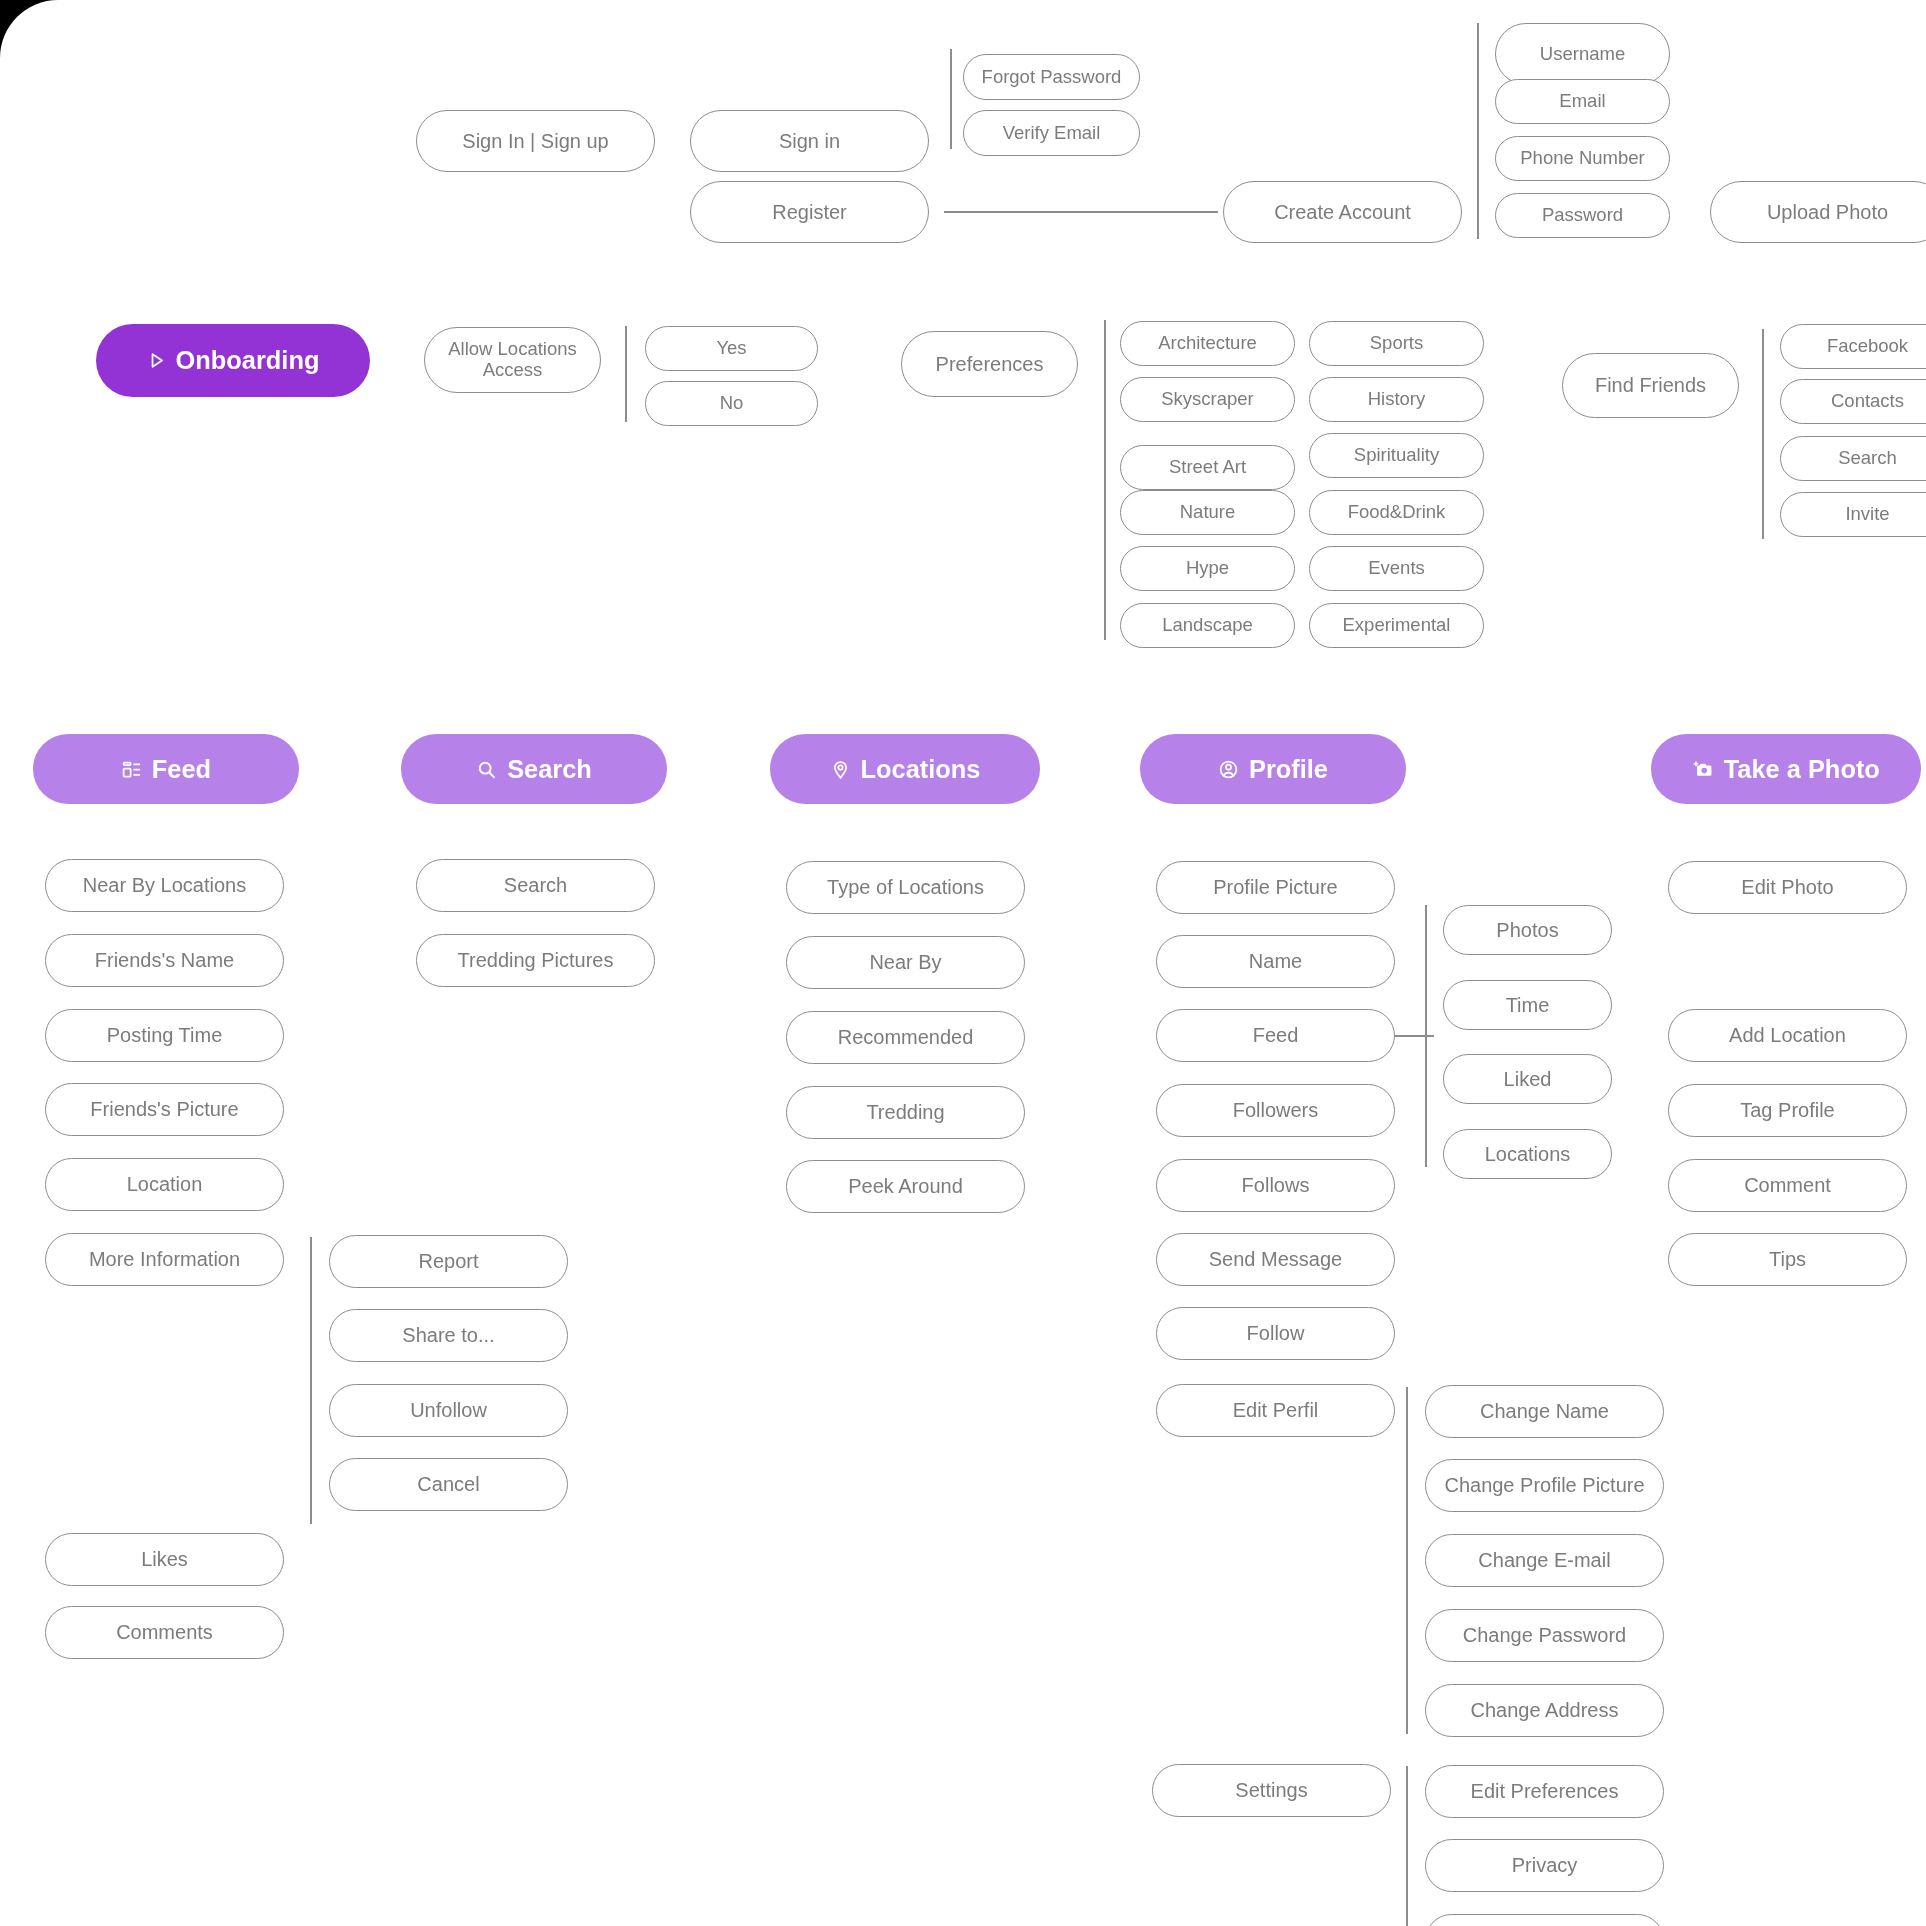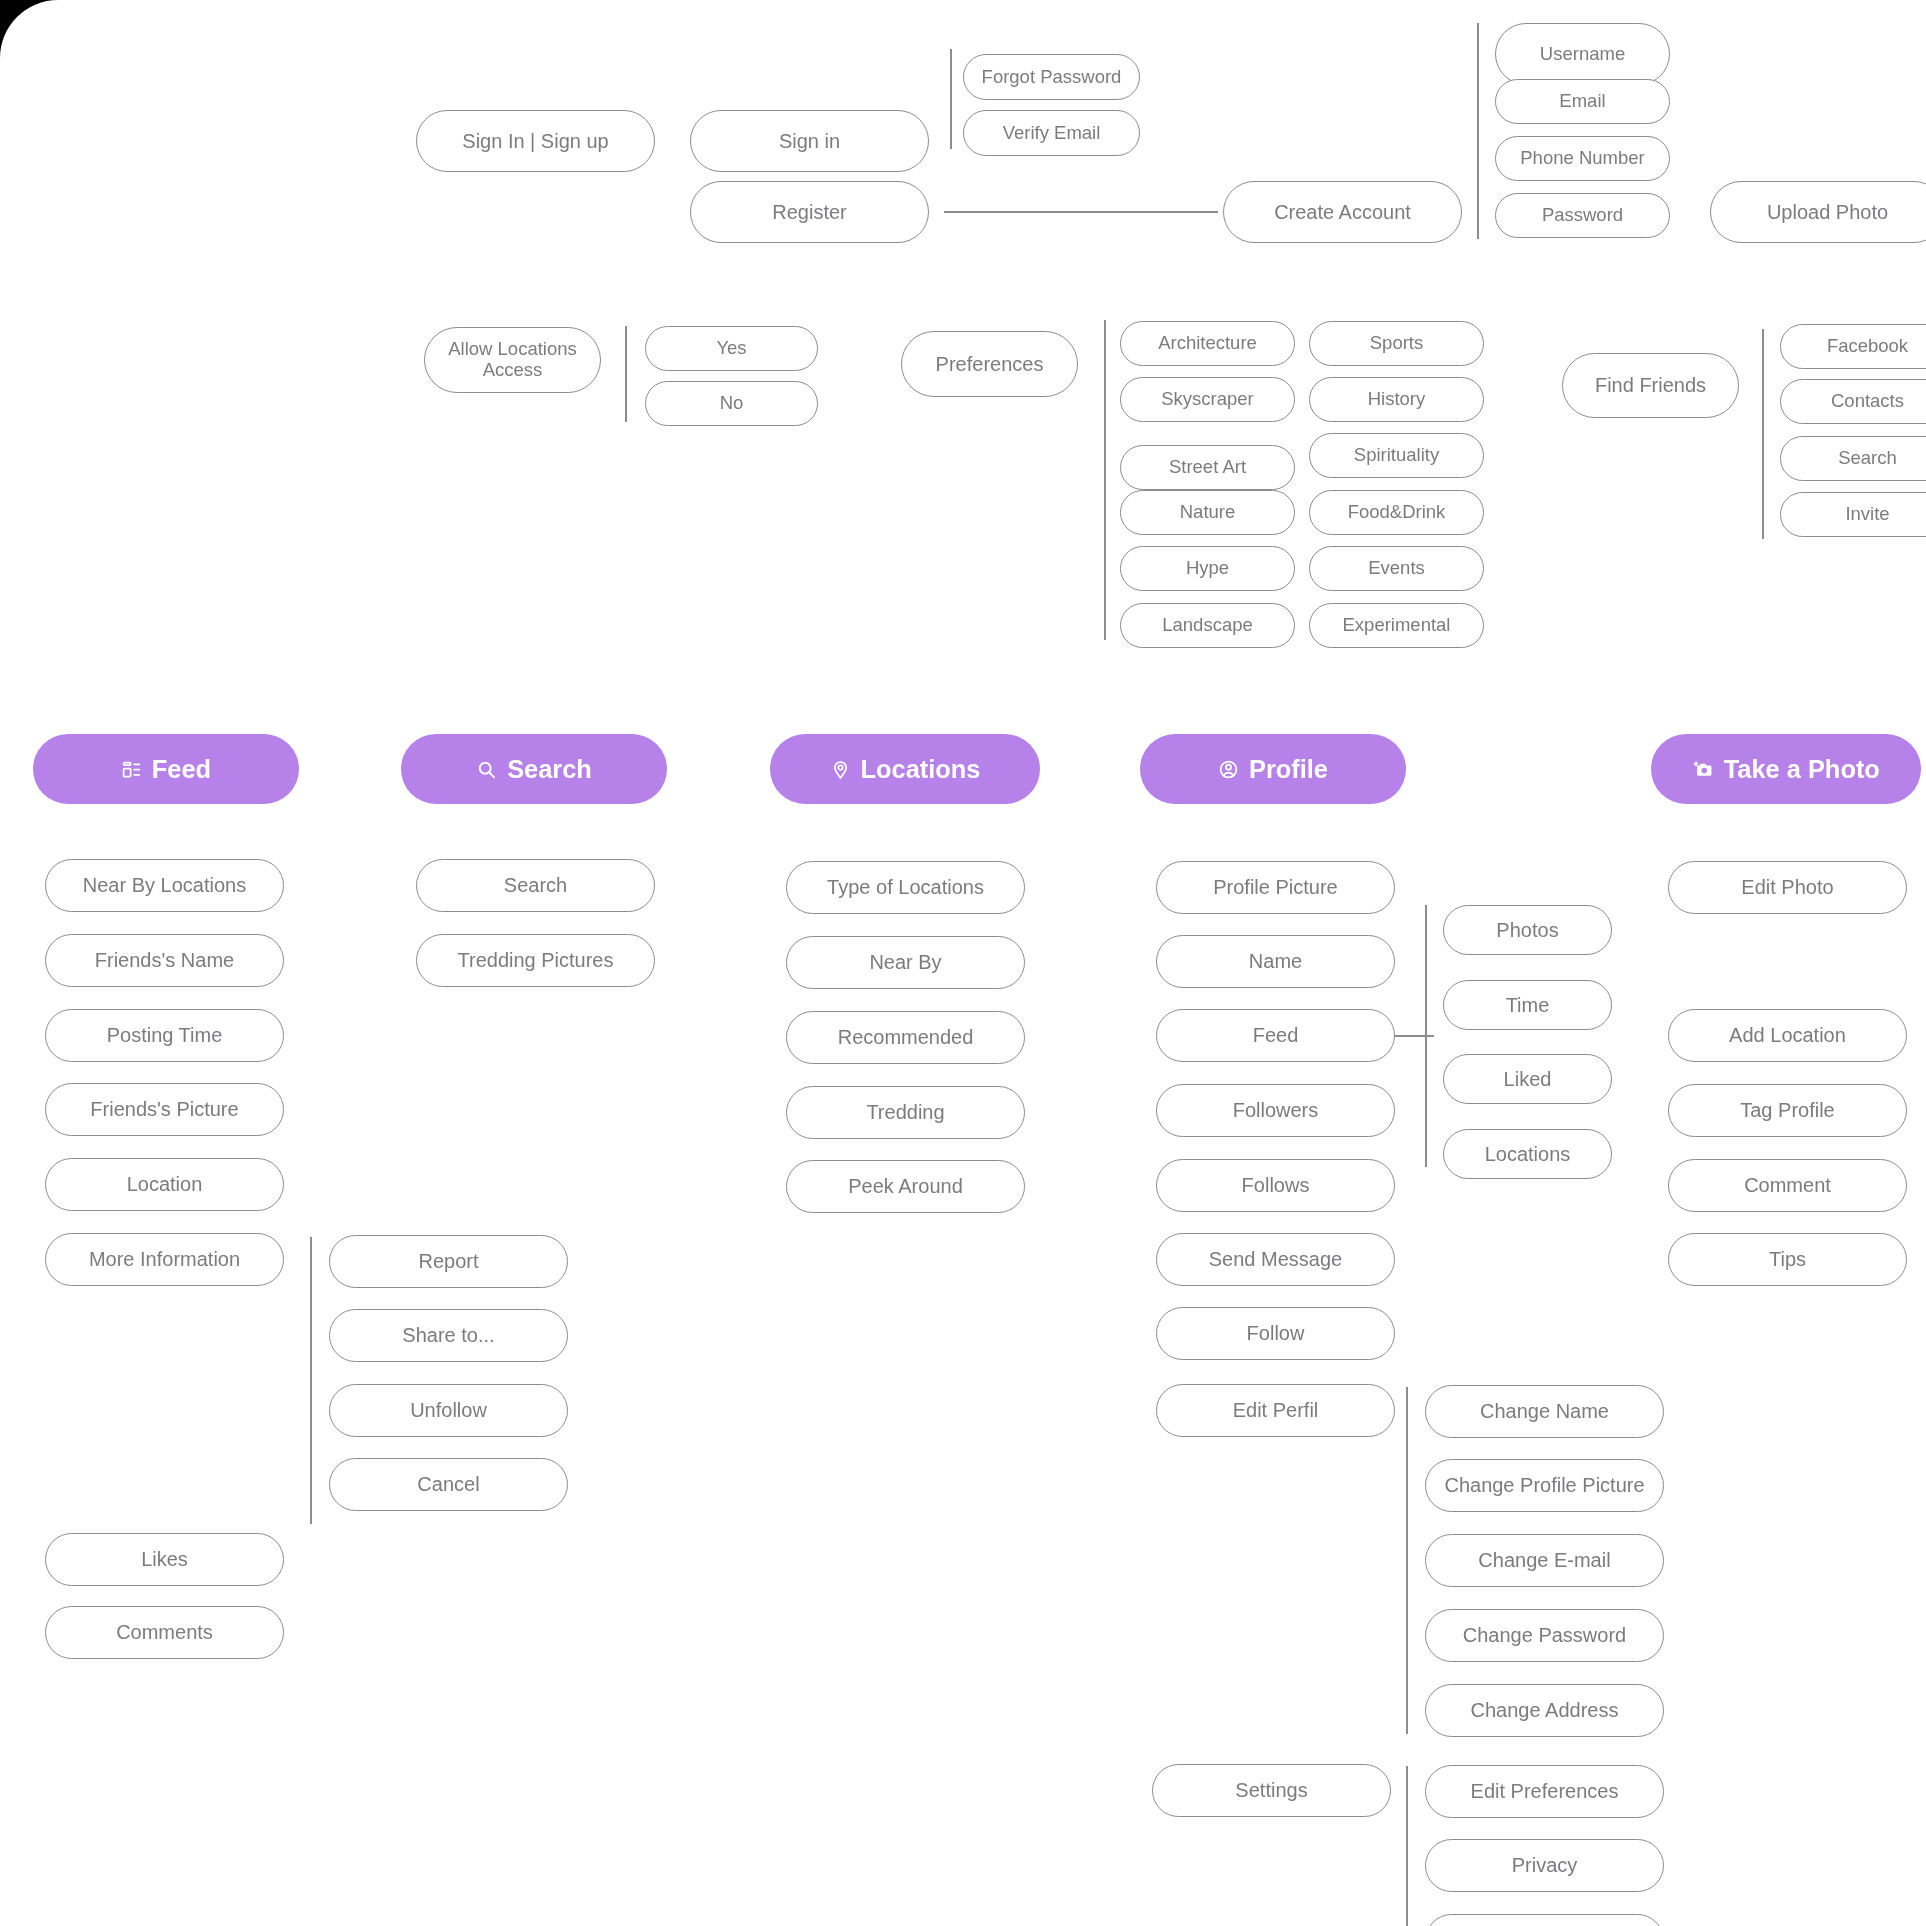--- a/index.html
+++ b/index.html
@@ -75,20 +75,28 @@
   <div class="pill" style="left:1223px; top:181px; width:239px; height:62px;">Create Account</div>
 
   <div class="vline" style="left:1477px; top:23px; width:1.5px; height:216px;"></div>
   <div class="pill sm" style="left:1495px; top:23px; width:175px; height:62px;">Username</div>
   <div class="pill sm" style="left:1495px; top:79px; width:175px; height:45px;">Email</div>
   <div class="pill sm" style="left:1495px; top:136px; width:175px; height:45px;">Phone Number</div>
   <div class="pill sm" style="left:1495px; top:193px; width:175px; height:45px;">Password</div>
 
   <div class="pill" style="left:1710px; top:181px; width:235px; height:62px;">Upload Photo</div>
 
+  <div class="hdr dark" style="left:96px; top:324px; width:274px; height:73px;">
+    <span class="ic">
+      <svg width="19" height="19" viewBox="0 0 24 24">
+          <path d="M7 4l12 8-12 8z" fill="none" stroke="#fff" stroke-width="2.2" stroke-linejoin="round"></path>
+        </svg>
+    </span>
+    <span>Onboarding</span>
+  </div>
 
   <div class="pill sm" style="left:424px; top:327px; width:177px; height:66px;">Allow Locations
 Access</div>
 
   <div class="vline" style="left:625px; top:326px; width:1.5px; height:96px;"></div>
   <div class="pill sm" style="left:645px; top:326px; width:173px; height:45px;">Yes</div>
   <div class="pill sm" style="left:645px; top:381px; width:173px; height:45px;">No</div>
 
   <div class="pill" style="left:901px; top:331px; width:177px; height:66px;">Preferences</div>
 

